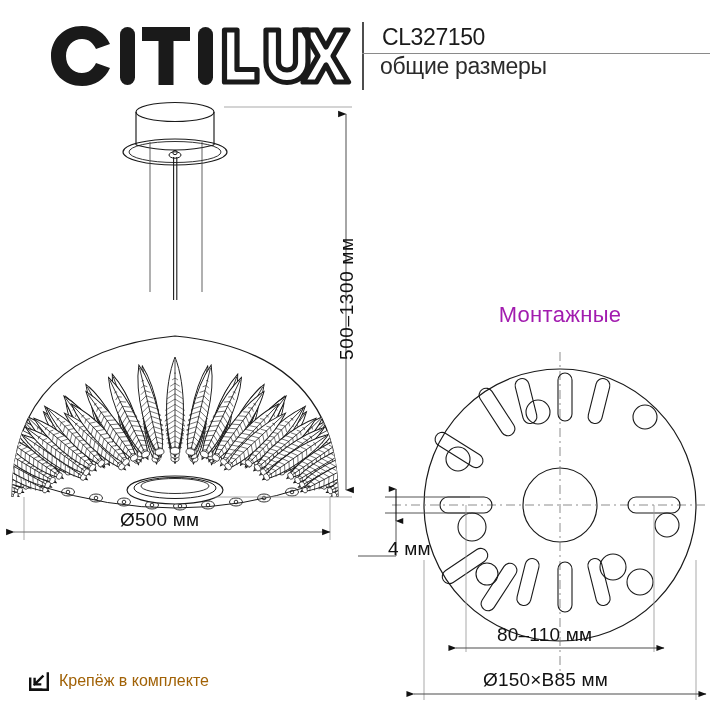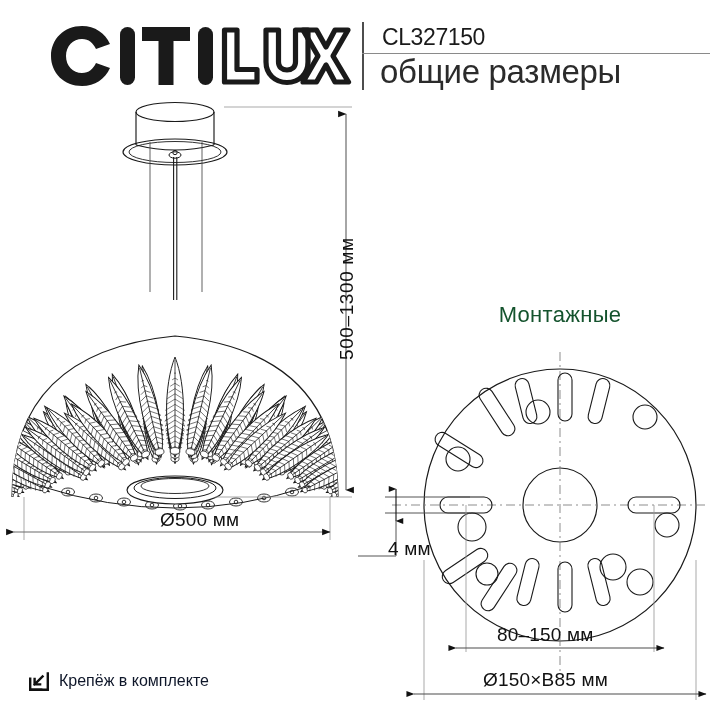--- a/index.html
+++ b/index.html
@@ -50,21 +50,21 @@
     position: absolute;
     left: 382px; top: 24px;
     font-size: 23px;
     letter-spacing: -0.4px;
     color: #1a1a1a;
     white-space: nowrap;
   }
   .hdr-title {
     position: absolute;
     left: 380px; top: 53px;
-    font-size: 33px;
+    font-size: 23px;
     letter-spacing: -0.3px;
     color: #2b2b2b;
     white-space: nowrap;
   }
   
   .draw {
     position: absolute;
     left: 0; top: 0;
     width: 720px; height: 720px;
     pointer-events: none;
@@ -82,37 +82,37 @@
     font-size: 19px;
     color: #111;
     white-space: nowrap;
     letter-spacing: 0.6px;
     transform-origin: 0 0;
     transform: rotate(-90deg);
   }
   .sect-title {
     position: absolute;
     font-size: 22px;
-    color: #14532d;
+    color: #a21caf;
     text-align: center;
     line-height: 1.32;
     letter-spacing: 0.3px;
   }
   
   .footer-note {
     position: absolute;
     left: 28px; top: 670px;
     display: flex;
     align-items: center;
     gap: 9px;
   }
   .footer-note .ficon { width: 22px; height: 22px; display: block; }
   .footer-note .ftxt {
     font-size: 16px;
-    color: #0f172a;
+    color: #a16207;
     white-space: nowrap;
   }
 </style>
 </head>
 <body>
 
 <div id="sheet">
 
   <div class="header">
 
@@ -756,29 +756,29 @@
         <path d="M424 560 L424 700" stroke="#999" stroke-width="0.85"></path>
         <path d="M696 560 L696 700" stroke="#999" stroke-width="0.85"></path>
         <path d="M414 694 L706 694" stroke="#4d4d4d" stroke-width="1.15" marker-start="url(#ahL)" marker-end="url(#ahR)"></path>
       </g>
 
     </g>
   </svg>
 
   <div class="lbl-vert" style="left:336px; top:360px;">500–1300 мм</div>
 
-  <div class="lbl" style="left:120px; top:509px;margin-left:40px;">Ø500 мм</div>
+  <div class="lbl" style="left:120px; top:509px;">Ø500 мм</div>
 
   <div class="sect-title" style="left:452px; top:300px; width:216px;">
     <span>Монтажные</span><br>
   </div>
 
   <div class="lbl" style="left:352px; top:538px;margin-left:36px;">4 мм</div>
 
-  <div class="lbl" style="left:497px; top:624px;">80–150 мм</div>
+  <div class="lbl" style="left:497px; top:624px;">80–110 мм</div>
 
   <div class="lbl" style="left:483px; top:669px;">Ø150×В85 мм</div>
 
   <div class="footer-note">
     <svg class="ficon" viewBox="0 0 22 22">
       <path d="M2.2 7.6 L2.2 19.8 L14.4 19.8" fill="none" stroke="#111" stroke-width="2.4"></path>
       <path d="M19.8 2.2 L19.8 19.8 L2.2 19.8" fill="none" stroke="#111" stroke-width="2.4"></path>
       <path d="M14.6 6.4 L6.6 14.4 M6.6 14.4 L6.6 8.9 M6.6 14.4 L12.1 14.4" fill="none" stroke="#111" stroke-width="2.4" stroke-linecap="square"></path>
     </svg>
     <span class="ftxt">Крепёж в комплекте</span>

